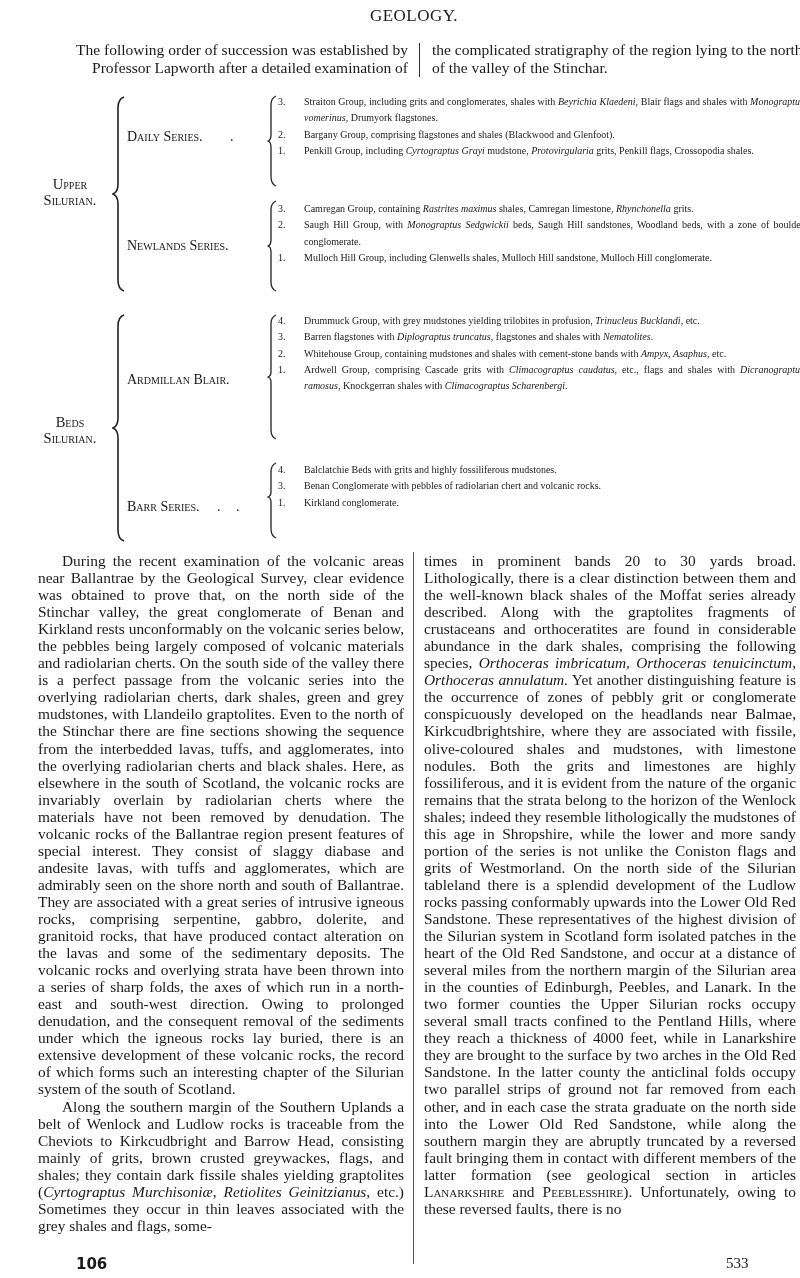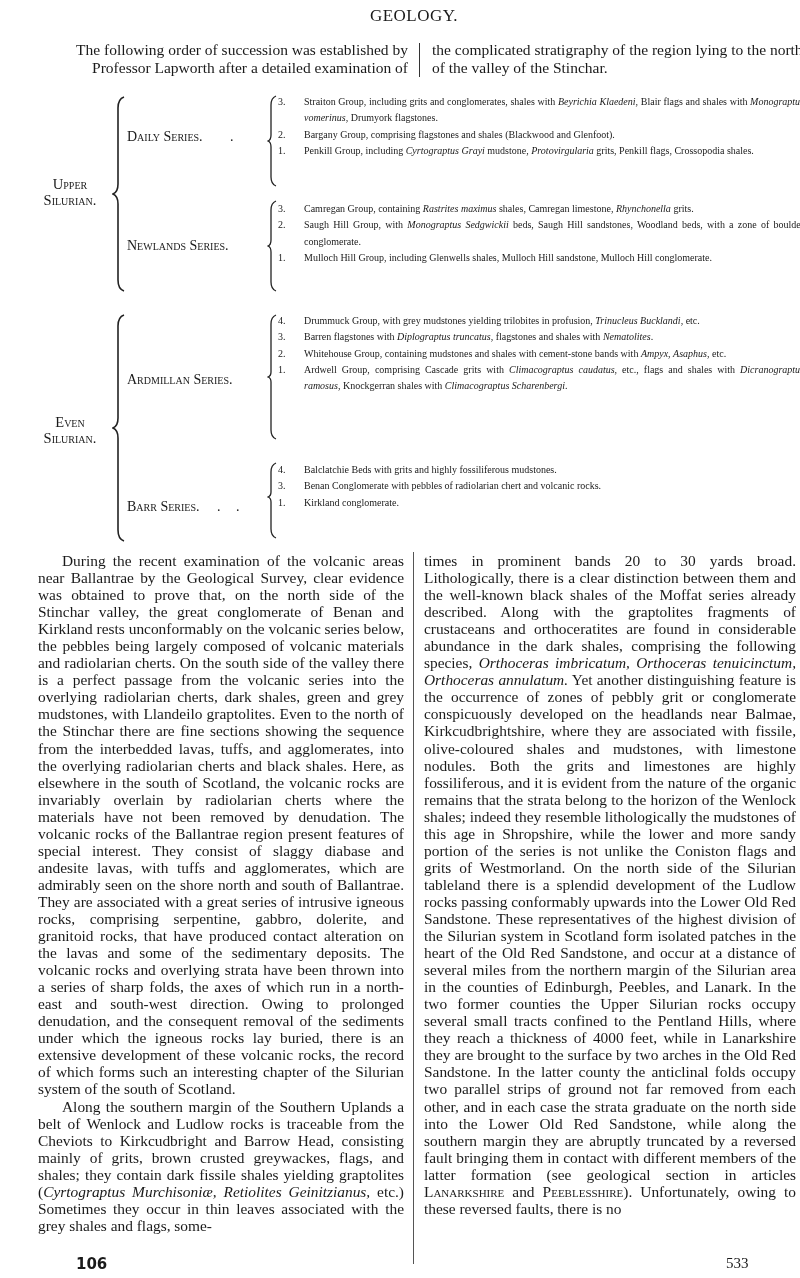--- a/index.html
+++ b/index.html
@@ -85,31 +85,31 @@
           <path d="M9,1 Q4,3 4,10 L4,40 Q4,45 1,46 Q4,47 4,52 L4,82 Q4,89 9,91" fill="none" stroke="#222" stroke-width="1.3"></path>
         </svg>
     </div>
     <div class="items" style="top:201px;">
       <div class="item"><span class="num">3.</span><span>Camregan Group, containing </span><i>Rastrites maximus</i><span> shales, Camregan limestone, </span><i>Rhynchonella</i><span> grits.</span></div>
       <div class="item"><span class="num">2.</span><span>Saugh Hill Group, with </span><i>Monograptus Sedgwickii</i><span> beds, Saugh Hill sandstones, Woodland beds, with a zone of boulder conglomerate.</span></div>
       <div class="item"><span class="num">1.</span><span>Mulloch Hill Group, including Glenwells shales, Mulloch Hill sandstone, Mulloch Hill conglomerate.</span></div>
     </div>
 
     <div class="era" style="left:18px; top:414px; width:76px;">
-      <div>Even</div>
+      <div>Beds</div>
       <div>Silurian.</div>
     </div>
     <div class="bigbrace" style="left:98px; top:314px; height:228px;">
       <svg viewBox="0 0 14 228" preserveAspectRatio="none">
           <path d="M12,1 Q6,3 6,12 L6,104 Q6,112 1,114 Q6,116 6,124 L6,216 Q6,225 12,227" fill="none" stroke="#222" stroke-width="1.6"></path>
         </svg>
     </div>
 
     <div class="series" style="left:113px; top:372px;">
-      <span>Ardmillan Series.</span>
+      <span>Ardmillan Blair.</span>
     </div>
     <div class="smallbrace" style="left:253px; top:314px; height:126px;">
       <svg viewBox="0 0 10 126" preserveAspectRatio="none">
           <path d="M9,1 Q4,3 4,10 L4,58 Q4,62 1,63 Q4,64 4,68 L4,116 Q4,123 9,125" fill="none" stroke="#222" stroke-width="1.3"></path>
         </svg>
     </div>
     <div class="items" style="top:313px;">
       <div class="item"><span class="num">4.</span><span>Drummuck Group, with grey mudstones yielding trilobites in profusion, </span><i>Trinucleus Bucklandi</i><span>, etc.</span></div>
       <div class="item"><span class="num">3.</span><span>Barren flagstones with </span><i>Diplograptus truncatus</i><span>, flagstones and shales with </span><i>Nematolites</i><span>.</span></div>
       <div class="item"><span class="num">2.</span><span>Whitehouse Group, containing mudstones and shales with cement-stone bands with </span><i>Ampyx</i><span>, </span><i>Asaphus</i><span>, etc.</span></div>

